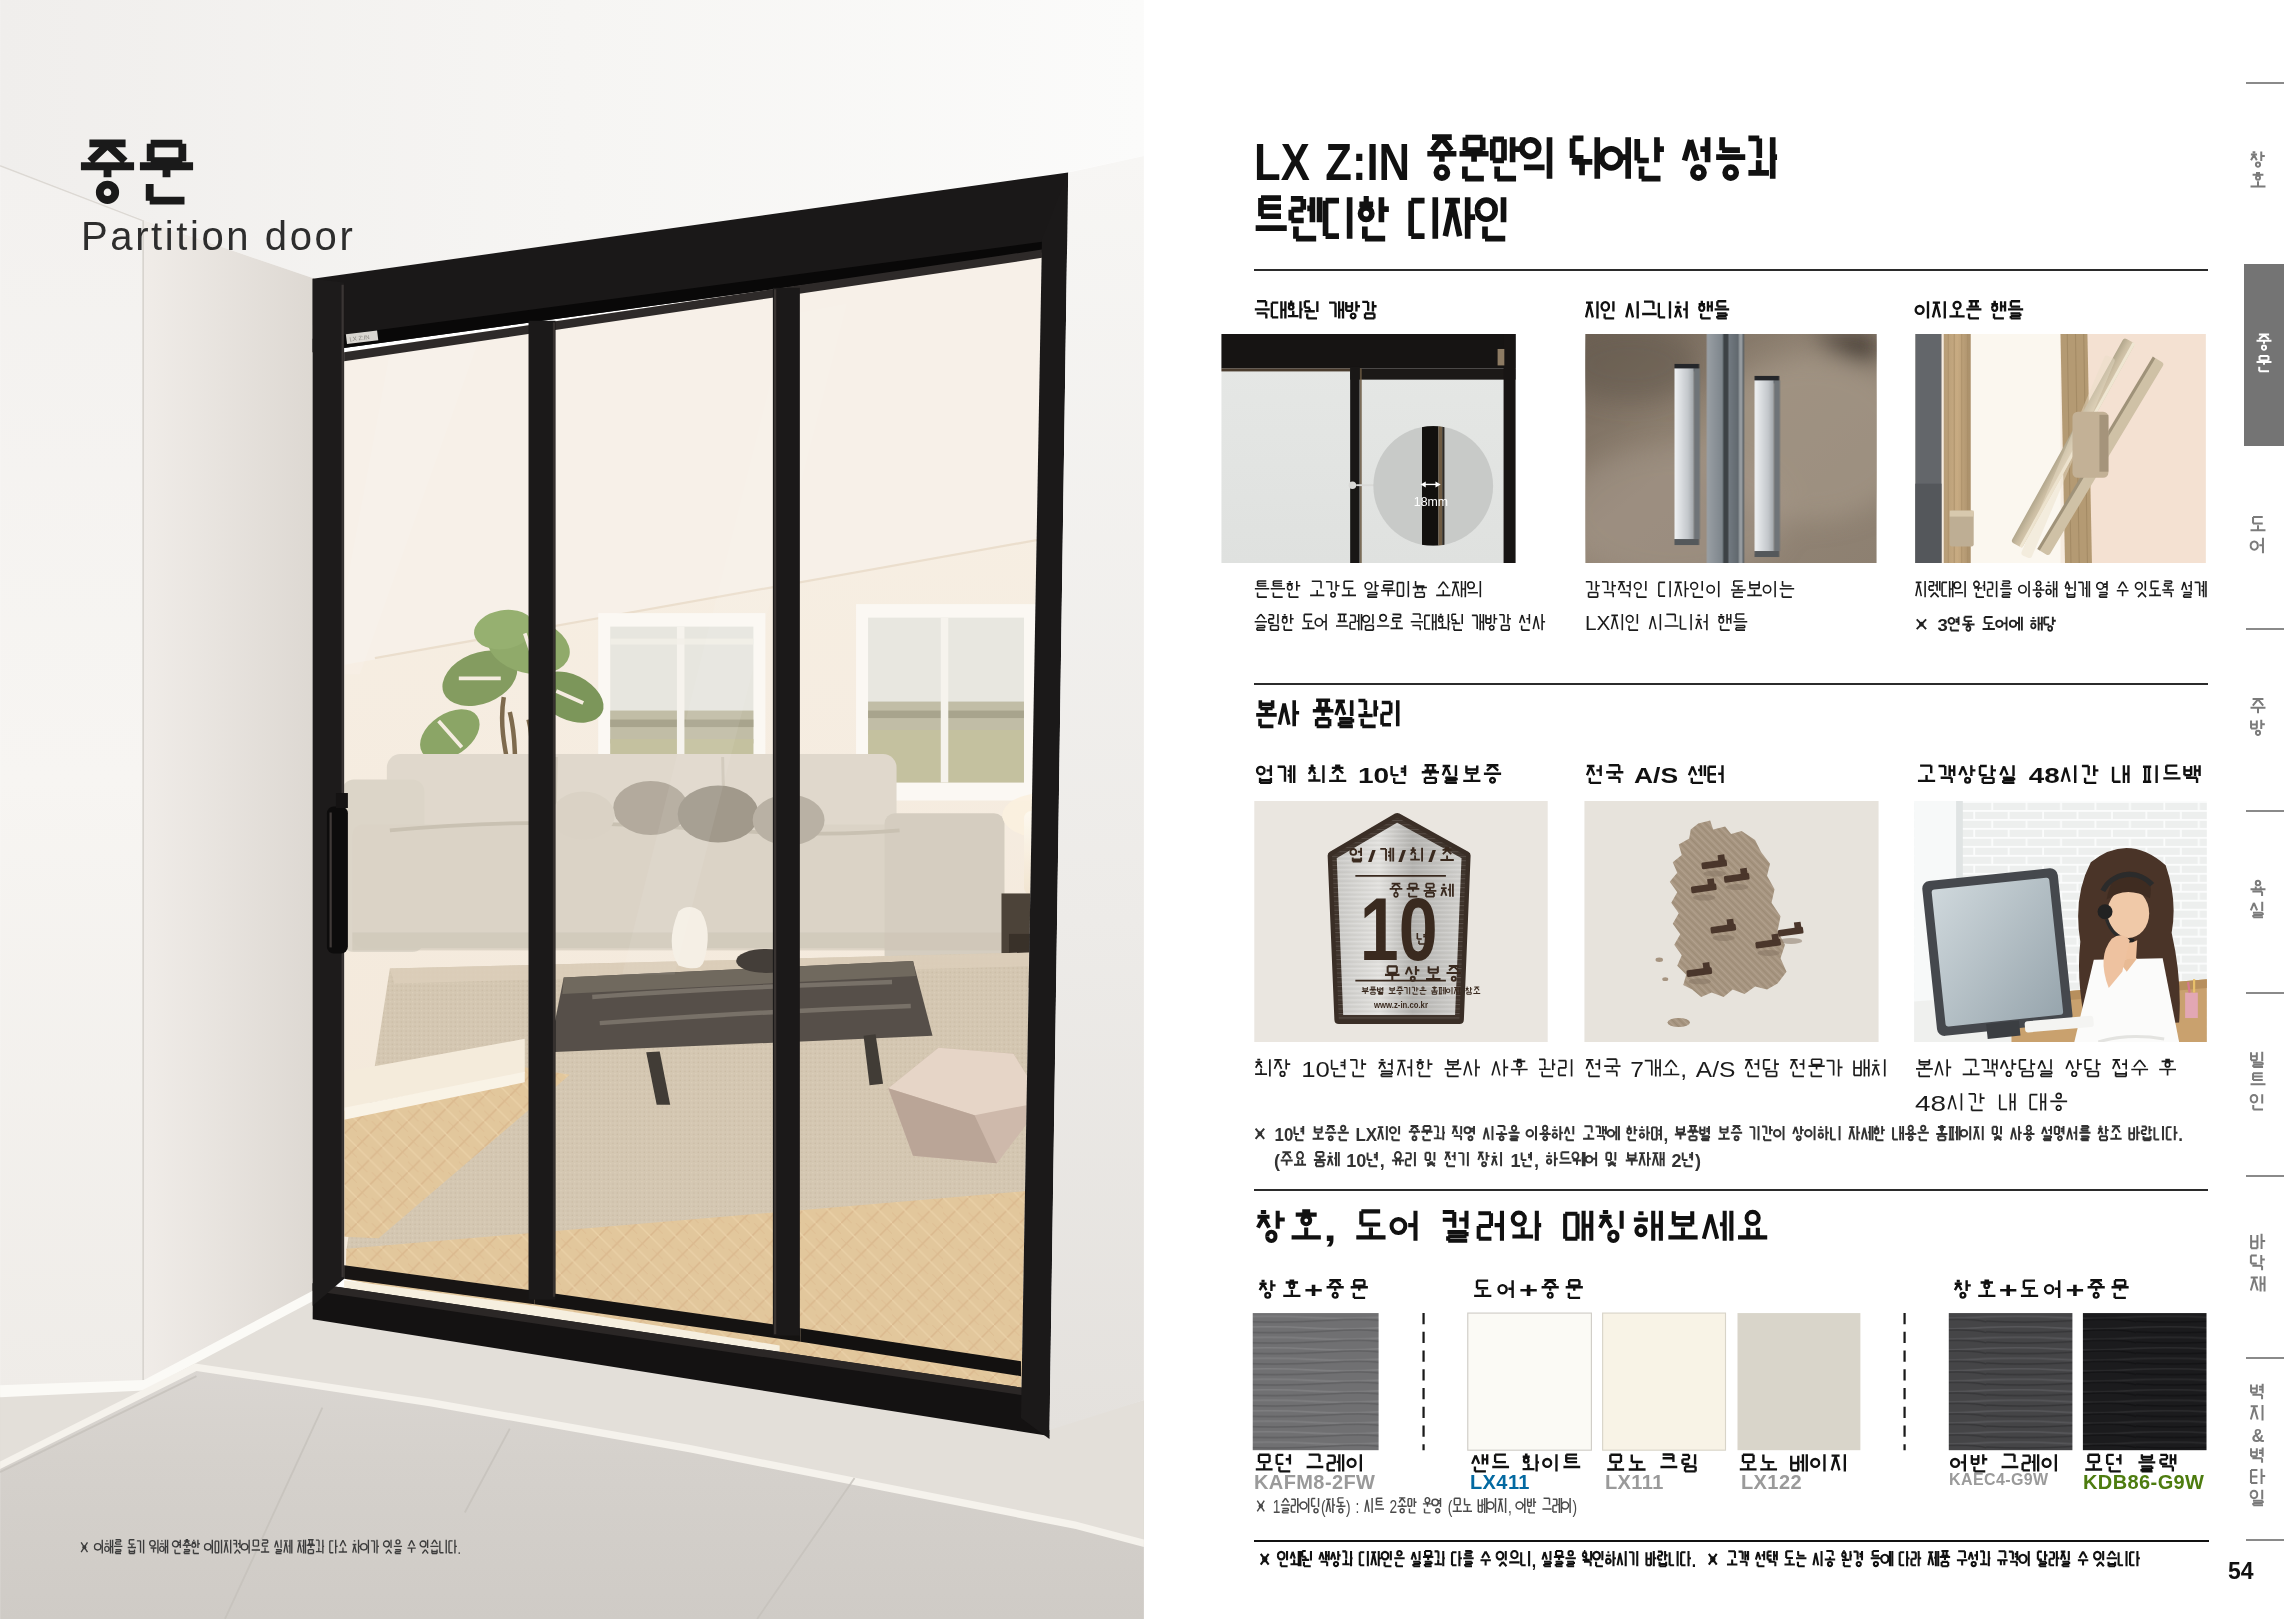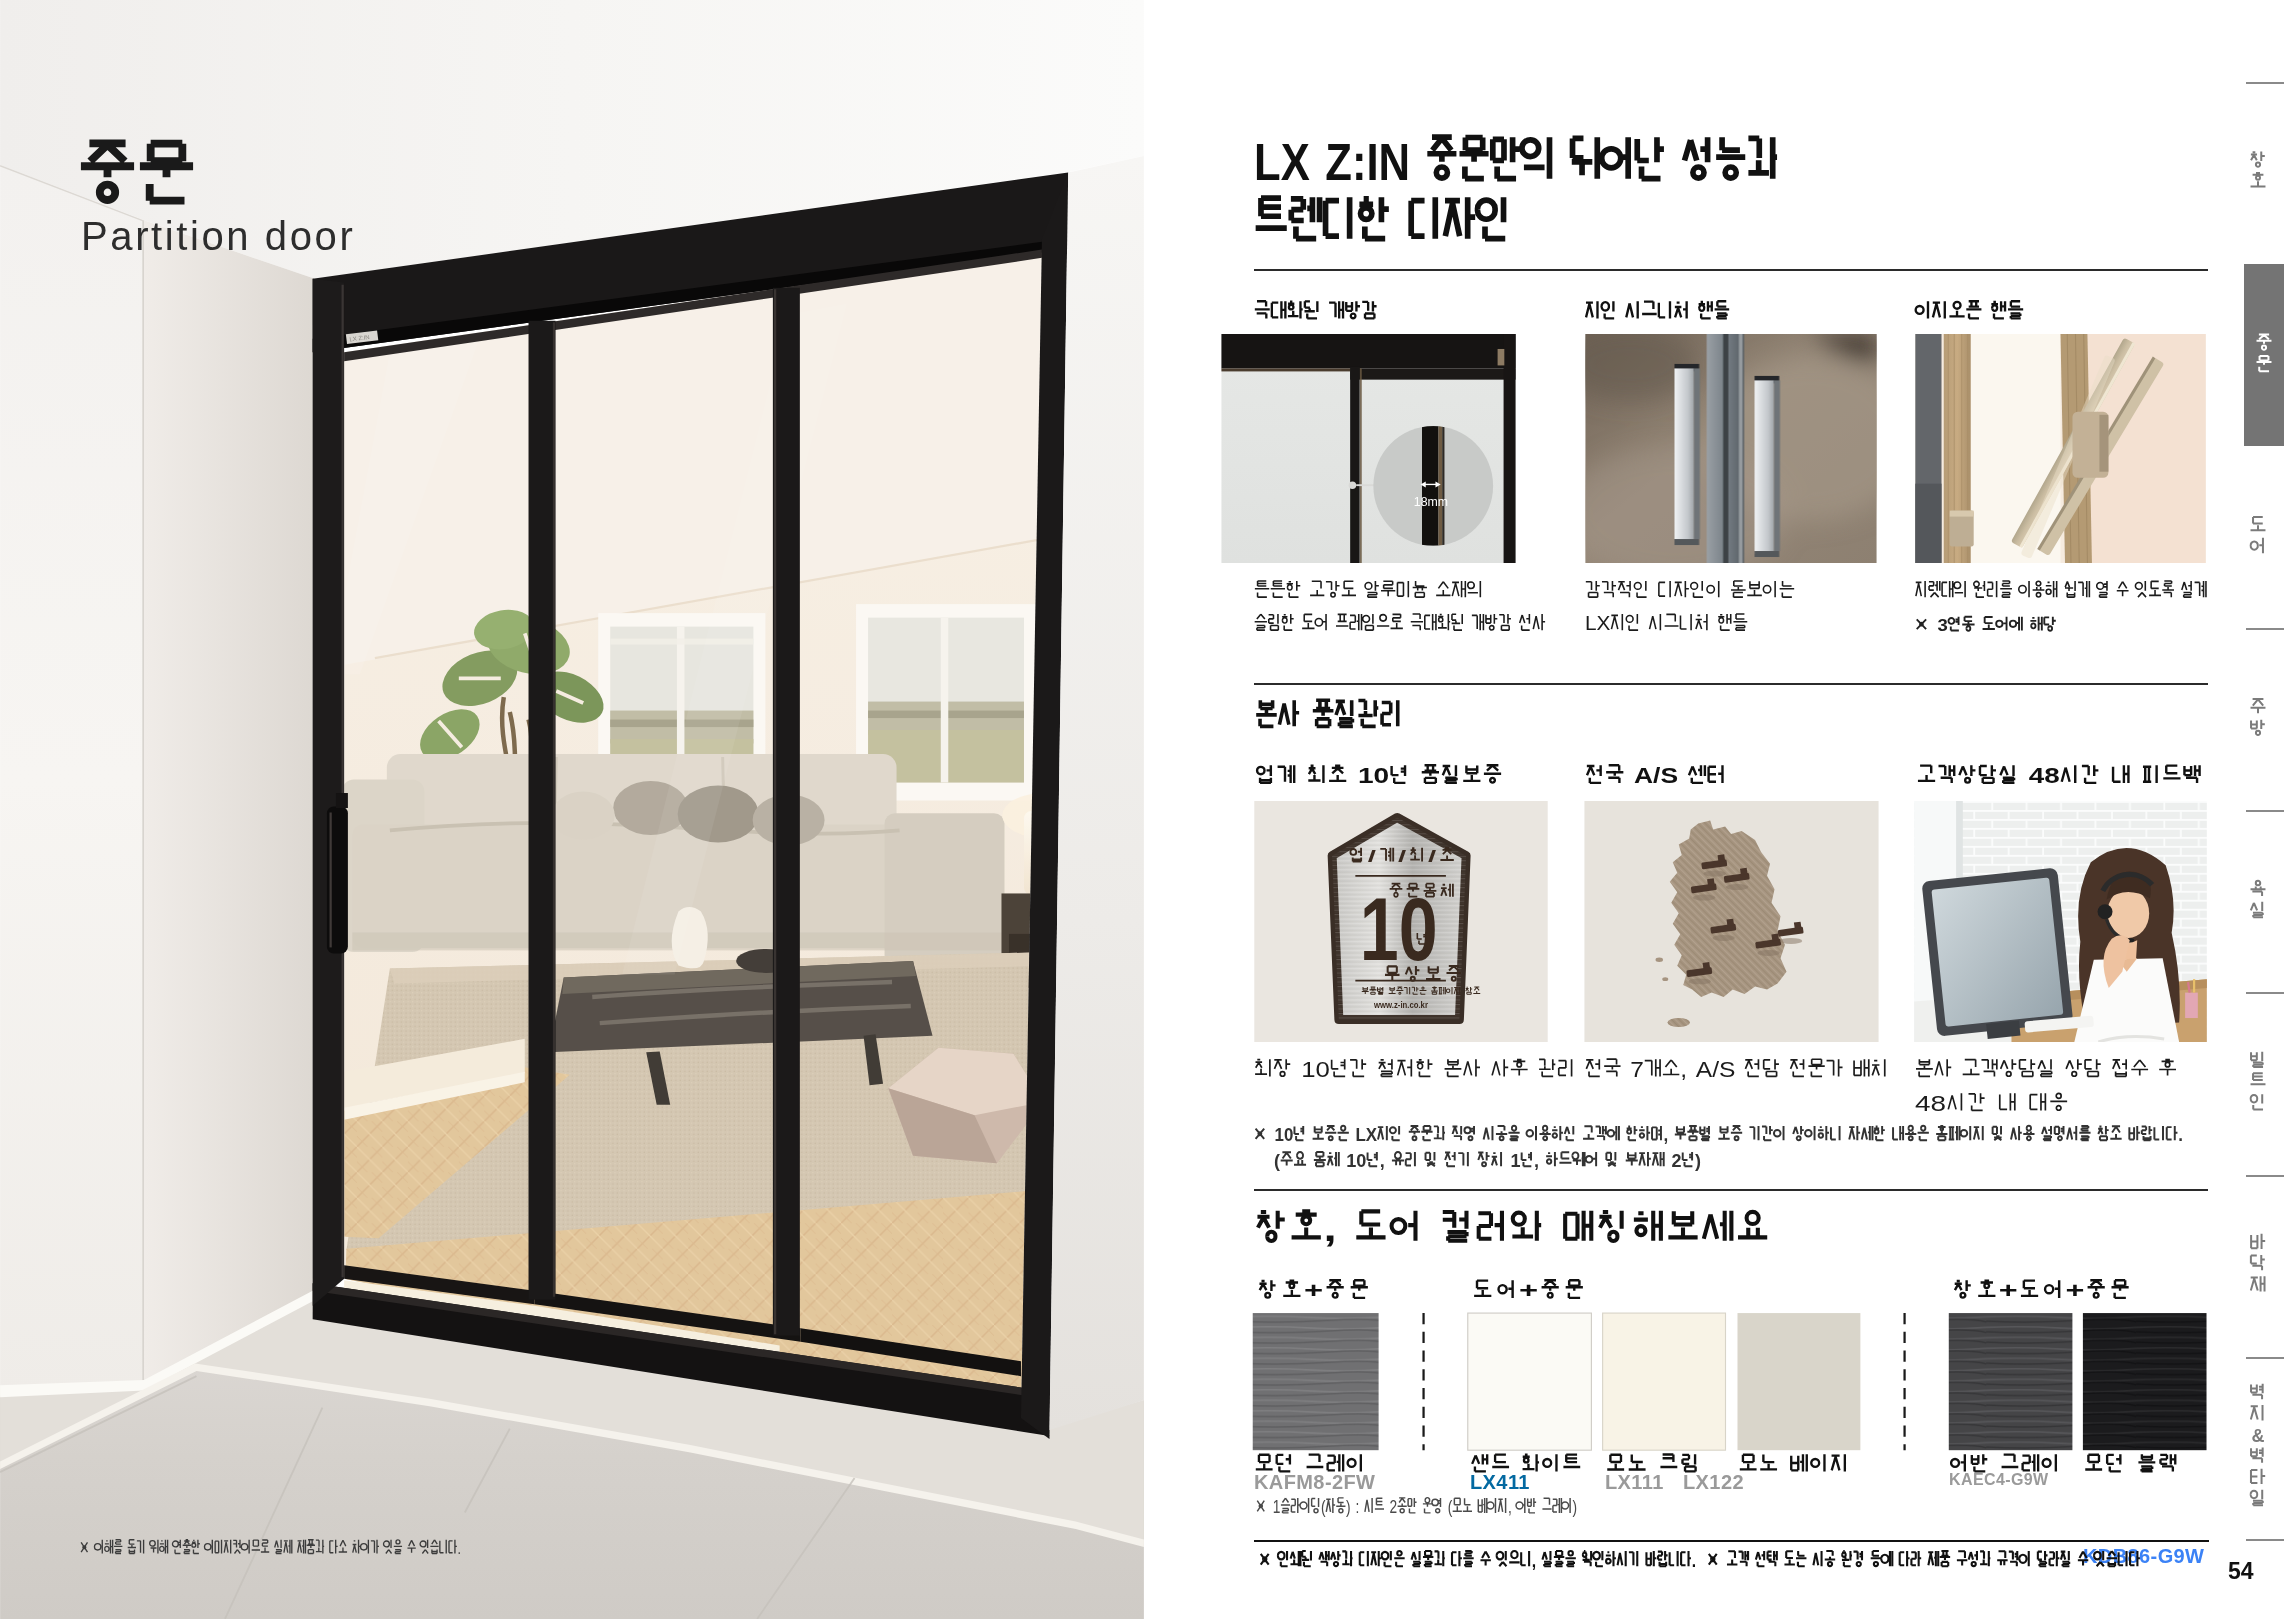--- a/index.html
+++ b/index.html
@@ -694,25 +694,25 @@
 <div class="ab" style="left:2083px;top:1452px"><svg width="96" height="22.5" viewBox="0 0 128 30" style="overflow:visible">
         <path d="M7.2 3.6L21.3 3.6M21.3 3.6L21.3 13.4M21.3 13.4L7.2 13.4M7.2 13.4L7.2 3.6M3.0 23.3L25.5 23.3M14.3 15.7L14.3 23.3M41.1 3.8L32.2 3.8M32.2 3.8L32.2 15.8M32.2 15.8L41.1 15.8M49.8 2.9L49.8 16.8M44.2 9.6L49.8 9.6M35.7 19.2L35.7 25.9M35.7 25.9L50.4 25.9M78.5 2.9L78.5 10.1M91.9 2.9L91.9 10.1M78.5 6.5L91.9 6.5M78.5 10.1L91.9 10.1M73.9 13.9L96.4 13.9M77.6 19.2L92.3 19.2M92.3 19.2L92.3 22.6M92.3 22.6L78.1 22.6M78.1 22.6L78.1 25.9M78.1 25.9L92.8 25.9M103.0 3.8L112.0 3.8M112.0 3.8L112.0 9.8M112.0 9.8L103.3 9.8M103.3 9.8L103.3 15.8M103.3 15.8L112.3 15.8M117.1 2.9L117.1 16.8M123.0 2.9L123.0 16.8M117.1 9.8L123.0 9.8M105.3 19.2L119.8 19.2M119.8 19.2L119.8 25.9" stroke="#111" stroke-width="3.15" fill="none" stroke-linecap="butt"></path>
       </svg></div>
 
 <div class="ab" style="left:1254px;top:1471px;font-size:20px;font-weight:bold;color:#9a9a9a;letter-spacing:0.4px">KAFM8-2FW</div>
 
 <div class="ab" style="left:1470px;top:1471px;font-size:20px;font-weight:bold;color:#0369a1;letter-spacing:0.4px">LX411</div>
 
 <div class="ab" style="left:1605px;top:1471px;font-size:20px;font-weight:bold;color:#9a9a9a;letter-spacing:0.4px">LX111</div>
 
-<div class="ab" style="left:1683px;top:1471px;font-size:20px;font-weight:bold;color:#9a9a9a;letter-spacing:0.4px">LX122</div>
+<div class="ab" style="left:1741px;top:1471px;font-size:20px;font-weight:bold;color:#9a9a9a;letter-spacing:0.4px">LX122</div>
 
 <div class="ab" style="left:1949px;top:1471px;font-size:16px;font-weight:bold;color:#9a9a9a;letter-spacing:0.4px">KAEC4-G9W</div>
 
-<div class="ab" style="left:2083px;top:1545px;font-size:20px;font-weight:bold;color:#3b82f6;letter-spacing:0.4px">KDB86-G9W</div>
+<div class="ab" style="left:2083px;top:1471px;font-size:20px;font-weight:bold;color:#4d7c0f;letter-spacing:0.4px">KDB86-G9W</div>
 
 <div class="ab" style="left:1256px;top:1496px"><svg width="321" height="19.5" viewBox="0 0 428 26" style="overflow:visible">
         <path d="M1.7 6.2L11.0 20.4M11.0 6.2L1.7 20.4M4.3 13.3a2.1 2.1 0 1 0 4.2 0a2.1 2.1 0 1 0 -4.2 0M39.3 2.8L35.3 8.7M39.3 2.8L43.3 8.7M33.2 12.1L45.4 12.1M35.2 16.6L43.1 16.6M43.1 16.6L43.1 19.6M43.1 19.6L35.4 19.6M35.4 19.6L35.4 22.5M35.4 22.5L43.4 22.5M47.0 4.2L52.3 4.2M52.3 4.2L52.3 12.7M52.3 12.7L47.2 12.7M47.2 12.7L47.2 21.2M47.2 21.2L52.5 21.2M55.7 2.5L55.7 22.5M55.7 12.1L58.7 12.1M58.7 12.7a4.6 4.6 0 1 0 9.2 0a4.6 4.6 0 1 0 -9.2 0M70.1 2.5L70.1 22.5M79.0 3.3L74.2 3.3M74.2 3.3L74.2 13.7M74.2 13.7L79.0 13.7M83.4 2.5L83.4 14.6M77.3 19.6a2.7 2.7 0 1 0 5.4 0a2.7 2.7 0 1 0 -5.4 0M93.6 4.2L99.5 4.2M96.6 5.5L93.7 21.2M96.6 5.5L99.4 21.2M102.5 2.5L102.5 22.5M102.5 12.1L105.5 12.1M116.8 2.5L109.4 2.5M109.4 2.5L109.4 8.7M109.4 8.7L116.8 8.7M107.0 13.7L119.3 13.7M113.2 10.0L113.2 13.7M110.5 19.6a2.7 2.7 0 1 0 5.4 0a2.7 2.7 0 1 0 -5.4 0M148.0 5.0L145.2 21.2M148.0 5.0L150.8 21.2M154.8 2.5L154.8 22.5M168.5 2.9L160.6 2.9M160.6 2.9L160.6 11.6M160.6 11.6L168.5 11.6M160.6 7.3L168.5 7.3M158.5 17.4L170.7 17.4M190.8 2.5L199.1 2.5M194.9 3.0L190.9 8.7M194.9 3.0L198.9 8.7M188.8 13.7L201.0 13.7M194.9 10.0L194.9 13.7M192.2 19.6a2.7 2.7 0 1 0 5.4 0a2.7 2.7 0 1 0 -5.4 0M202.8 3.5L207.5 3.5M207.5 3.5L207.5 13.7M207.5 13.7L202.8 13.7M202.8 13.7L202.8 3.5M211.1 2.5L211.1 14.6M211.1 8.3L214.1 8.3M204.6 16.6L204.6 22.5M204.6 22.5L212.6 22.5M225.7 5.6a2.9 2.9 0 1 0 5.7 0a2.9 2.9 0 1 0 -5.7 0M222.5 10.5L234.7 10.5M228.6 10.5L228.6 14.3M224.7 16.6L224.7 22.5M224.7 22.5L232.7 22.5M234.6 8.5a4.2 4.2 0 1 0 8.4 0a4.2 4.2 0 1 0 -8.4 0M246.0 2.5L246.0 14.6M242.9 6.4L246.0 6.4M242.9 9.7L246.0 9.7M239.5 19.6a2.7 2.7 0 1 0 5.4 0a2.7 2.7 0 1 0 -5.4 0M264.5 3.1L272.2 3.1M272.2 3.1L272.2 11.6M272.2 11.6L264.5 11.6M264.5 11.6L264.5 3.1M262.2 20.2L274.5 20.2M268.4 13.6L268.4 20.2M278.1 2.9L278.1 11.6M278.1 11.6L286.0 11.6M275.8 20.2L288.0 20.2M281.9 13.6L281.9 20.2M296.4 4.2L296.4 21.2M301.5 4.2L301.5 21.2M296.4 12.7L301.5 12.7M296.4 21.2L301.5 21.2M304.9 2.5L304.9 22.5M307.7 2.5L307.7 22.5M302.9 11.5L304.9 11.5M307.9 12.7a4.6 4.6 0 1 0 9.2 0a4.6 4.6 0 1 0 -9.2 0M319.3 2.5L319.3 22.5M323.1 4.2L329.0 4.2M326.1 5.5L323.3 21.2M326.1 5.5L328.9 21.2M332.8 2.5L332.8 22.5M346.7 12.7a4.6 4.6 0 1 0 9.2 0a4.6 4.6 0 1 0 -9.2 0M358.4 2.5L358.4 22.5M355.4 12.1L358.4 12.1M362.2 3.3L362.2 13.7M366.9 3.3L366.9 13.7M362.2 8.5L366.9 8.5M362.2 13.7L366.9 13.7M370.5 2.5L370.5 14.6M370.5 8.3L373.5 8.3M364.0 16.6L364.0 22.5M364.0 22.5L372.0 22.5M383.4 2.9L391.3 2.9M391.3 2.9L391.3 11.6M381.9 17.4L394.1 17.4M395.7 4.2L401.1 4.2M401.1 4.2L401.1 12.7M401.1 12.7L395.9 12.7M395.9 12.7L395.9 21.2M395.9 21.2L401.3 21.2M404.5 2.5L404.5 22.5M407.2 2.5L407.2 22.5M402.4 11.5L404.5 11.5M407.5 12.7a4.6 4.6 0 1 0 9.2 0a4.6 4.6 0 1 0 -9.2 0M418.8 2.5L418.8 22.5" stroke="#4a4a4a" stroke-width="1.95" fill="none" stroke-linecap="butt"></path>
         <text x="22.3" y="22.9" font-size="24.7" font-weight="normal" fill="#4a4a4a" textLength="10.2" lengthAdjust="spacingAndGlyphs" font-family="Liberation Sans, sans-serif">1</text>
         <text x="86.7" y="22.9" font-size="24.7" font-weight="normal" fill="#4a4a4a" textLength="6.1" lengthAdjust="spacingAndGlyphs" font-family="Liberation Sans, sans-serif">(</text>
         <text x="119.9" y="22.9" font-size="24.7" font-weight="normal" fill="#4a4a4a" textLength="6.1" lengthAdjust="spacingAndGlyphs" font-family="Liberation Sans, sans-serif">)</text>
         <text x="132.6" y="22.9" font-size="24.7" font-weight="normal" fill="#4a4a4a" textLength="5.1" lengthAdjust="spacingAndGlyphs" font-family="Liberation Sans, sans-serif">:</text>
         <text x="177.9" y="22.9" font-size="24.7" font-weight="normal" fill="#4a4a4a" textLength="10.2" lengthAdjust="spacingAndGlyphs" font-family="Liberation Sans, sans-serif">2</text>
         <text x="255.5" y="22.9" font-size="24.7" font-weight="normal" fill="#4a4a4a" textLength="6.1" lengthAdjust="spacingAndGlyphs" font-family="Liberation Sans, sans-serif">(</text>
         <text x="335.9" y="22.9" font-size="24.7" font-weight="normal" fill="#4a4a4a" textLength="5.1" lengthAdjust="spacingAndGlyphs" font-family="Liberation Sans, sans-serif">,</text>

